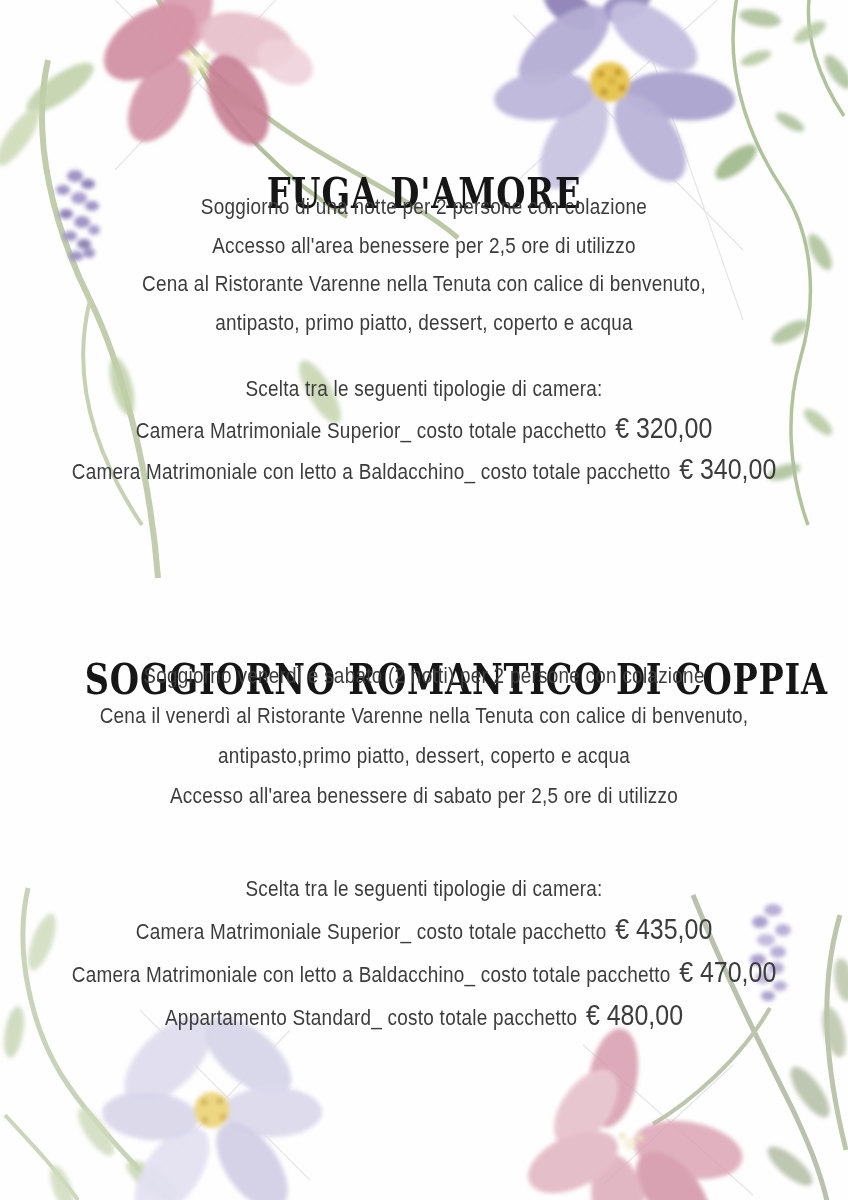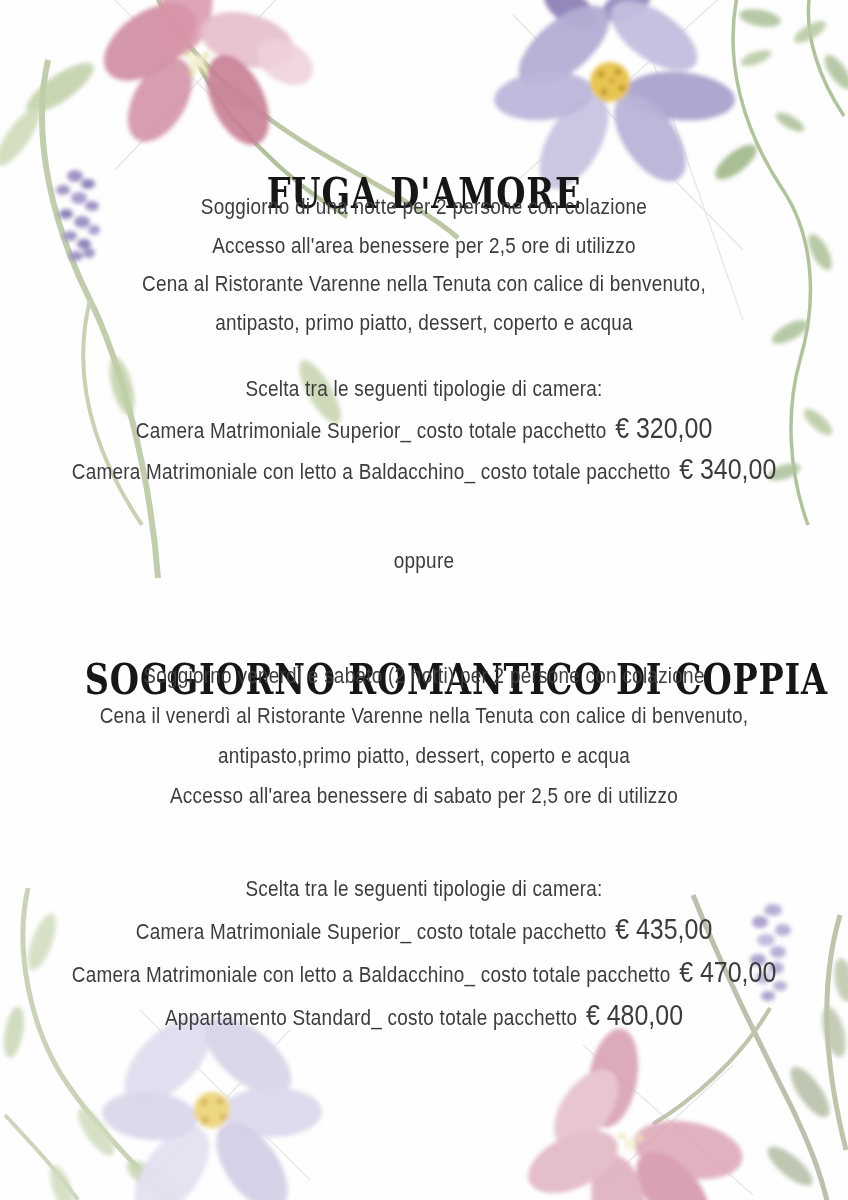--- a/index.html
+++ b/index.html
@@ -229,23 +229,20 @@
       <div class="line">Cena al Ristorante Varenne nella Tenuta con calice di benvenuto,</div>
       <div class="line">antipasto, primo piatto, dessert, coperto e acqua</div>
     </div>
 
     <div class="block lh-a" style="top:370px">
       <div class="line">Scelta tra le seguenti tipologie di camera:</div>
       <div class="line"><span>Camera Matrimoniale Superior_ costo totale pacchetto</span><span class="price">€ 320,00</span></div>
       <div class="line"><span>Camera Matrimoniale con letto a Baldacchino_ costo totale pacchetto</span><span class="price">€ 340,00</span></div>
     </div>
 
-    <div class="block" style="top:548px">
-      <div class="line separator">oppure</div>
-    </div>
 
     <h1 class="title" style="top:630px">SOGGIORNO ROMANTICO DI COPPIA</h1>
 
     <div class="block lh-b" style="top:656px">
       <div class="line">Soggiorno venerdì e sabato (2 notti) per 2 persone con colazione</div>
       <div class="line">Cena il venerdì al Ristorante Varenne nella Tenuta con calice di benvenuto,</div>
       <div class="line">antipasto,primo piatto, dessert, coperto e acqua</div>
       <div class="line">Accesso all'area benessere di sabato per 2,5 ore di utilizzo</div>
     </div>
 

